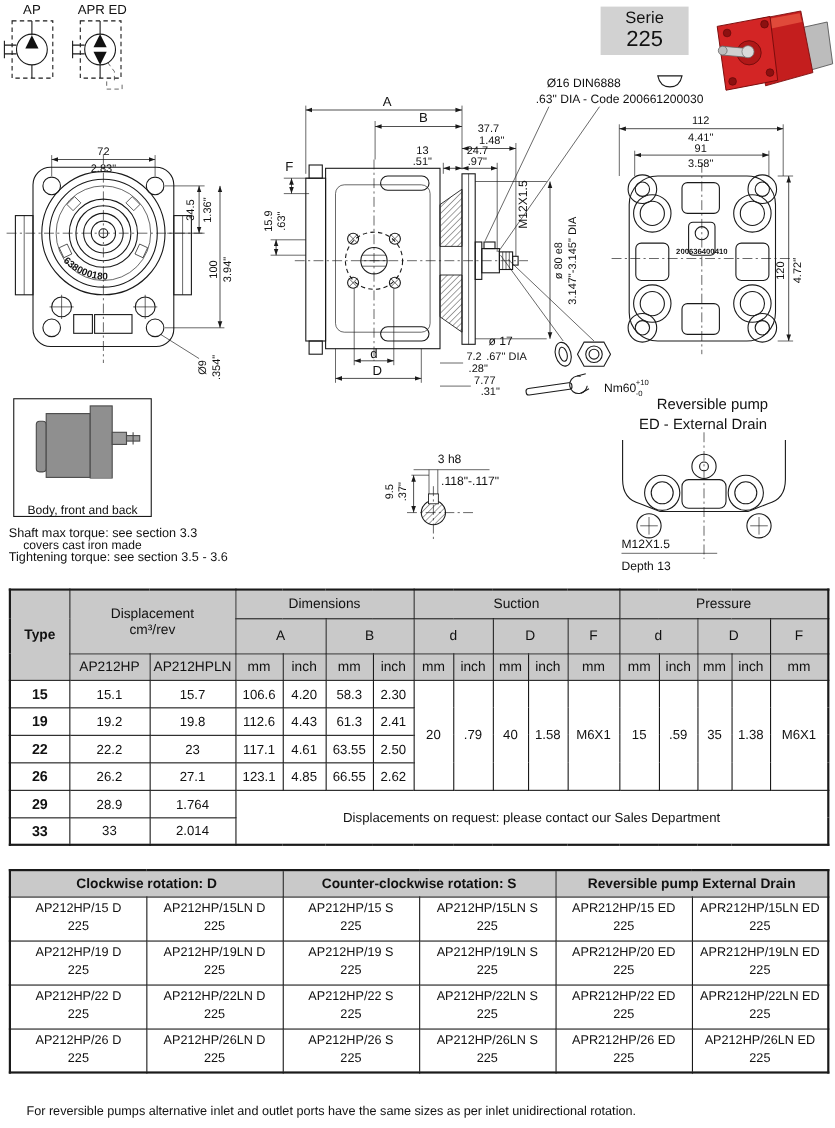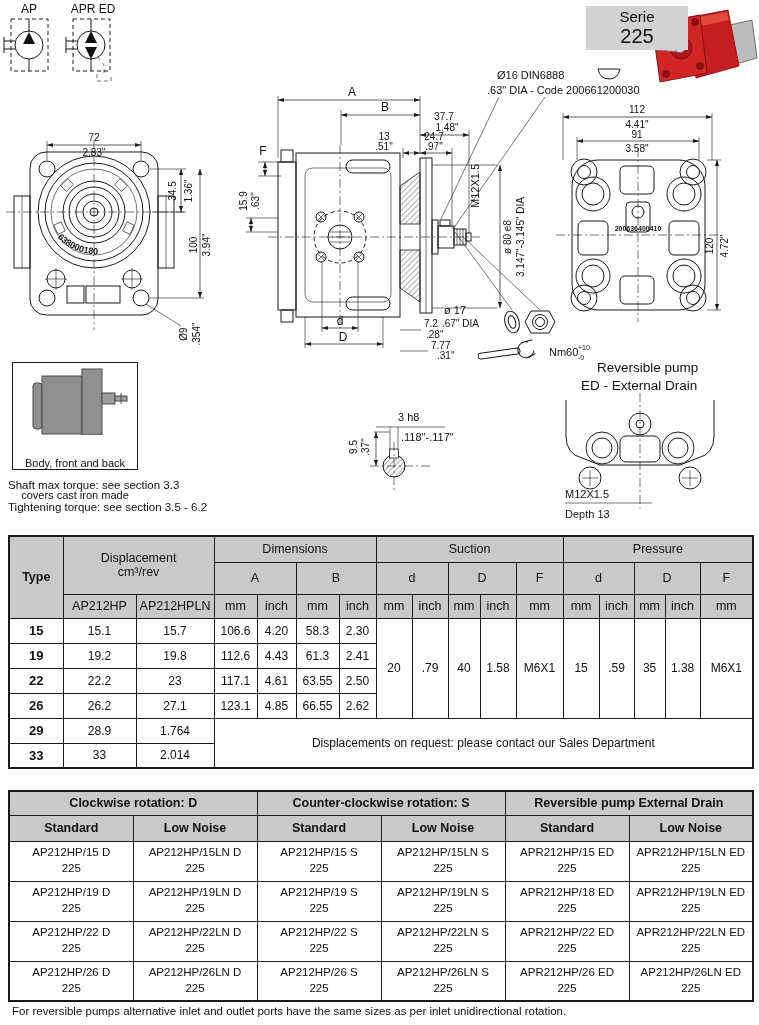--- a/index.html
+++ b/index.html
@@ -10,30 +10,30 @@
   #dwg .f7{font-size:7px}#dwg .f9{font-size:9px}#dwg .f10{font-size:10px}
   #dwg .f11{font-size:11px}#dwg .f12{font-size:12px}#dwg .f13{font-size:13.5px}
   #dwg .b{font-weight:bold}
   .k{stroke:#1a1a1a;stroke-width:1;fill:none}
   .t{stroke:#1a1a1a;stroke-width:.6;fill:none}
   .dsh{stroke-dasharray:4 3}
   .cl{stroke-dasharray:9 3 2 3}
   .dim{stroke:#1a1a1a;stroke-width:.7;fill:none;marker-start:url(#ar);marker-end:url(#ar)}
   .ext{stroke:#1a1a1a;stroke-width:.6;fill:none}
   
-  .serie-box{position:absolute;left:546px;top:6px;width:102px;height:44px;background:#d2d2d2;display:flex;flex-direction:column;align-items:center;justify-content:center;line-height:1.1;margin-left:40px;}
+  .serie-box{position:absolute;left:546px;top:6px;width:80px;height:44px;background:#d2d2d2;display:flex;flex-direction:column;align-items:center;justify-content:center;line-height:1.1;}
   .serie-box .s1{font-size:15px}
   .serie-box .s2{font-size:20px}
   
   .material-box{position:absolute;left:12px;top:362px;width:126px;height:108px;border:1px solid #1a1a1a;box-sizing:border-box;text-align:center;}
   .material-box .cap{font-size:11px;line-height:1.25;margin-top:18px;}
   
   .note{position:absolute;left:8px;font-size:11.5px;}
   
-  .footer{position:absolute;left:12px;top:1005px;font-size:11.5px;}
+  .footer{position:absolute;left:24px;top:1005px;font-size:11.5px;}
   
   table{border-collapse:collapse;table-layout:fixed;color:#111;}
   .spec{position:absolute;left:8px;top:535px;width:744px;font-size:12px;border:2px solid #1a1a1a;}
   .spec th,.spec td{border:1px solid #1a1a1a;text-align:center;vertical-align:middle;padding:0;overflow:hidden;}
   .spec th{background:#c9c9c9;font-weight:400;font-size:12.5px;}
   .spec th.bold{font-weight:bold;margin-top:16px;}
   .spec tr.h1{height:26px}.spec tr.h2{height:32px}.spec tr.h3{height:24px}
   .spec tbody tr{height:25px}
   .spec td.type{font-weight:bold;font-size:13px;}
   .order{position:absolute;left:8px;top:790px;width:744px;font-size:11.5px;border:2px solid #1a1a1a;}
@@ -393,21 +393,21 @@
         <rect x="89" y="30" width="13" height="11" fill="#9d9d9d"></rect>
         <rect x="102" y="33" width="12" height="5" fill="#9d9d9d"></rect>
         <line x1="108" y1="30" x2="108" y2="41" stroke="#4a4a4a"></line>
       </g>
     </svg>
     <div class="cap">Body, front and back</div>
     <div class="cap">covers cast iron made</div>
   </div>
 
   <div class="note" style="top:479px">Shaft max torque: see section 3.3</div>
-  <div class="note" style="top:501px">Tightening torque: see section 3.5 - 6.2</div>
+  <div class="note" style="top:501px">Tightening torque: see section 3.5 - 3.6</div>
 
   <table class="spec">
     <colgroup>
       <col style="width:54px">
         <col style="width:73px">
         <col style="width:78px">
       <col style="width:43px">
         <col style="width:39px">
         <col style="width:43px">
         <col style="width:37px">
@@ -531,28 +531,20 @@
         <col style="width:124px">
         <col style="width:124px">
         <col style="width:124px">
       </colgroup>
     <thead>
       <tr class="oh1">
         <th colspan="2">Clockwise rotation: D</th>
         <th colspan="2">Counter-clockwise rotation: S</th>
         <th colspan="2">Reversible pump External Drain</th>
       </tr>
-      <tr class="oh2">
-        <th>Standard</th>
-        <th>Low Noise</th>
-        <th>Standard</th>
-        <th>Low Noise</th>
-        <th>Standard</th>
-        <th>Low Noise</th>
-      </tr>
     </thead>
     <tbody>
       <tr>
         <td>
             <div>AP212HP/15 D</div>
             <div>225</div>
           </td>
         <td>
             <div>AP212HP/15LN D</div>
             <div>225</div>
@@ -585,21 +577,21 @@
           </td>
         <td>
             <div>AP212HP/19 S</div>
             <div>225</div>
           </td>
         <td>
             <div>AP212HP/19LN S</div>
             <div>225</div>
           </td>
         <td>
-            <div>APR212HP/18 ED</div>
+            <div>APR212HP/20 ED</div>
             <div>225</div>
           </td>
         <td>
             <div>APR212HP/19LN ED</div>
             <div>225</div>
           </td>
       </tr>
       <tr>
         <td>
             <div>AP212HP/22 D</div>

